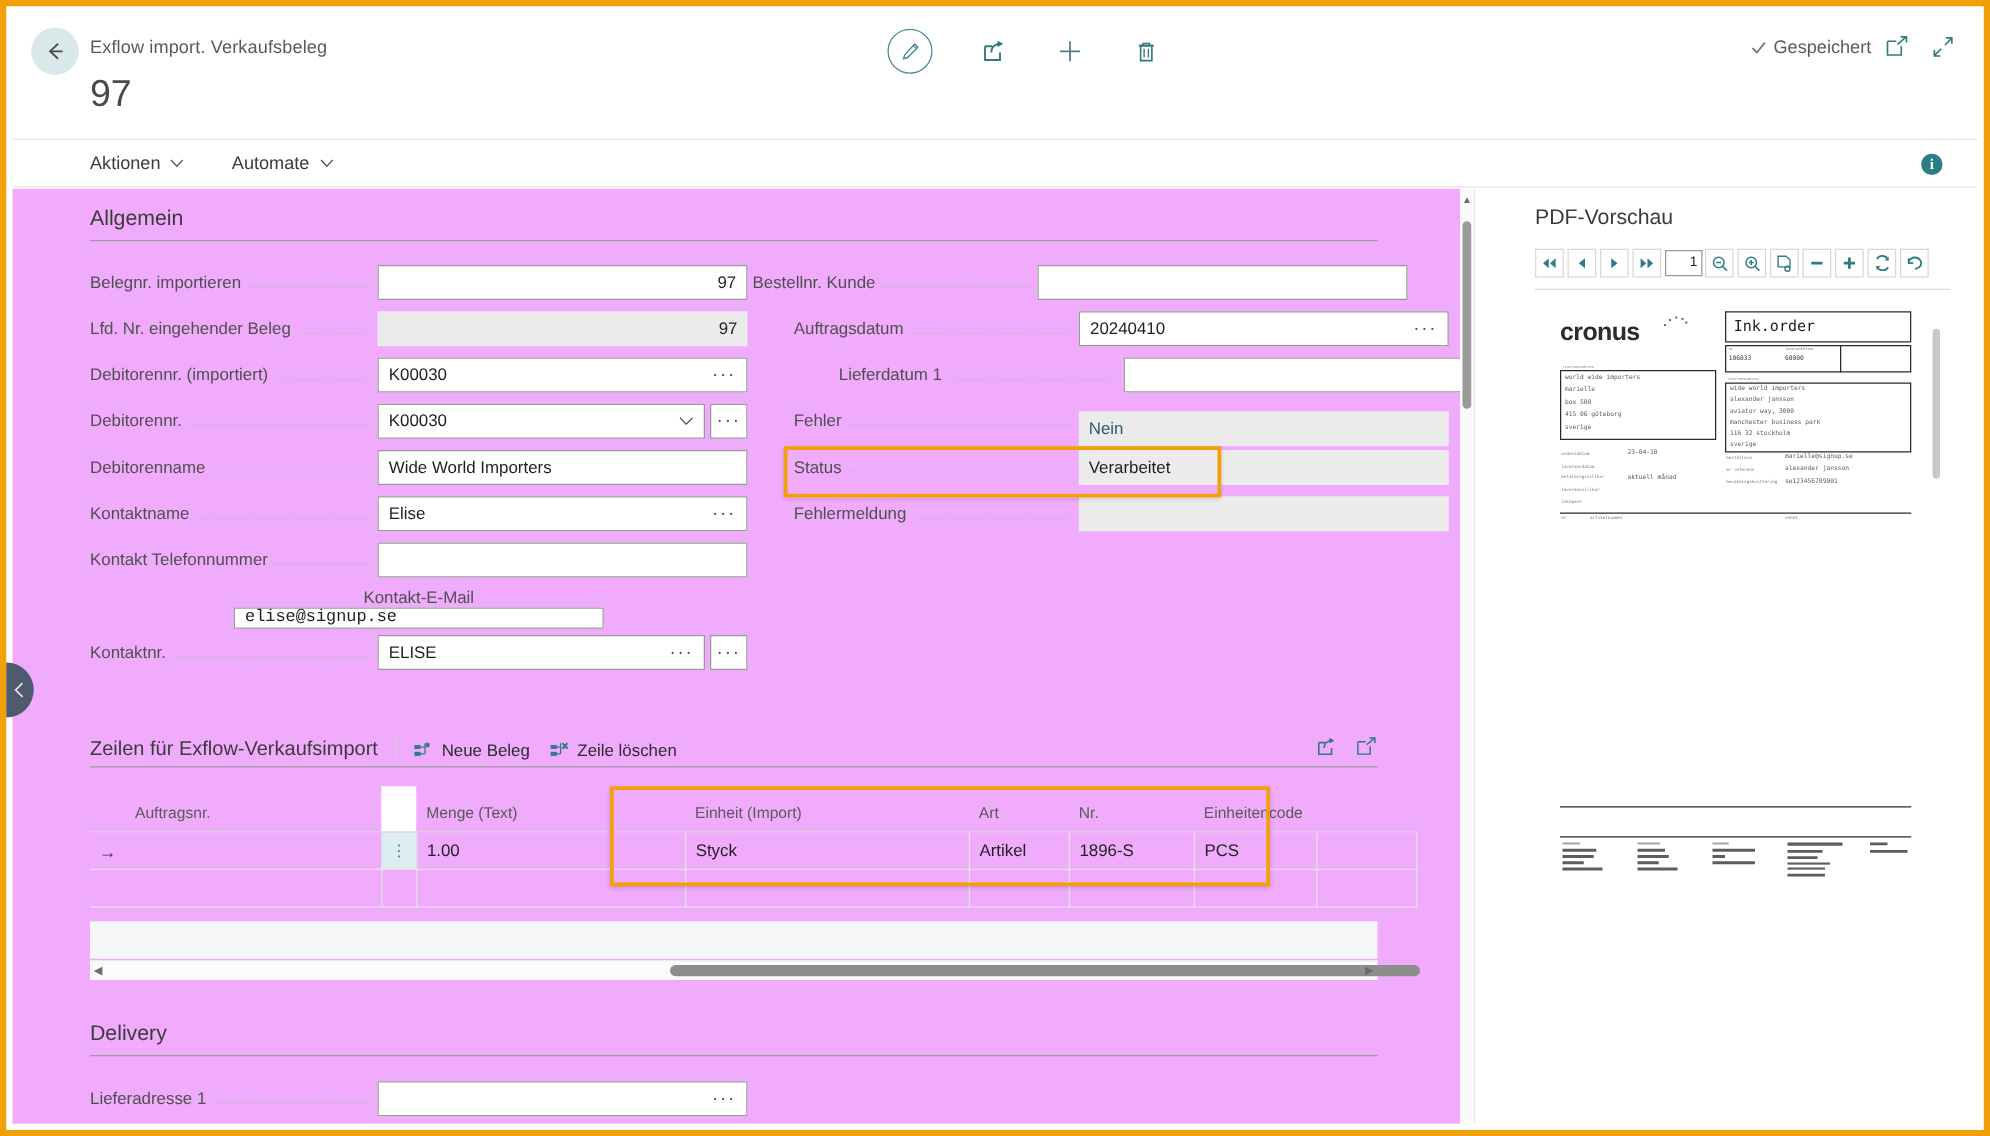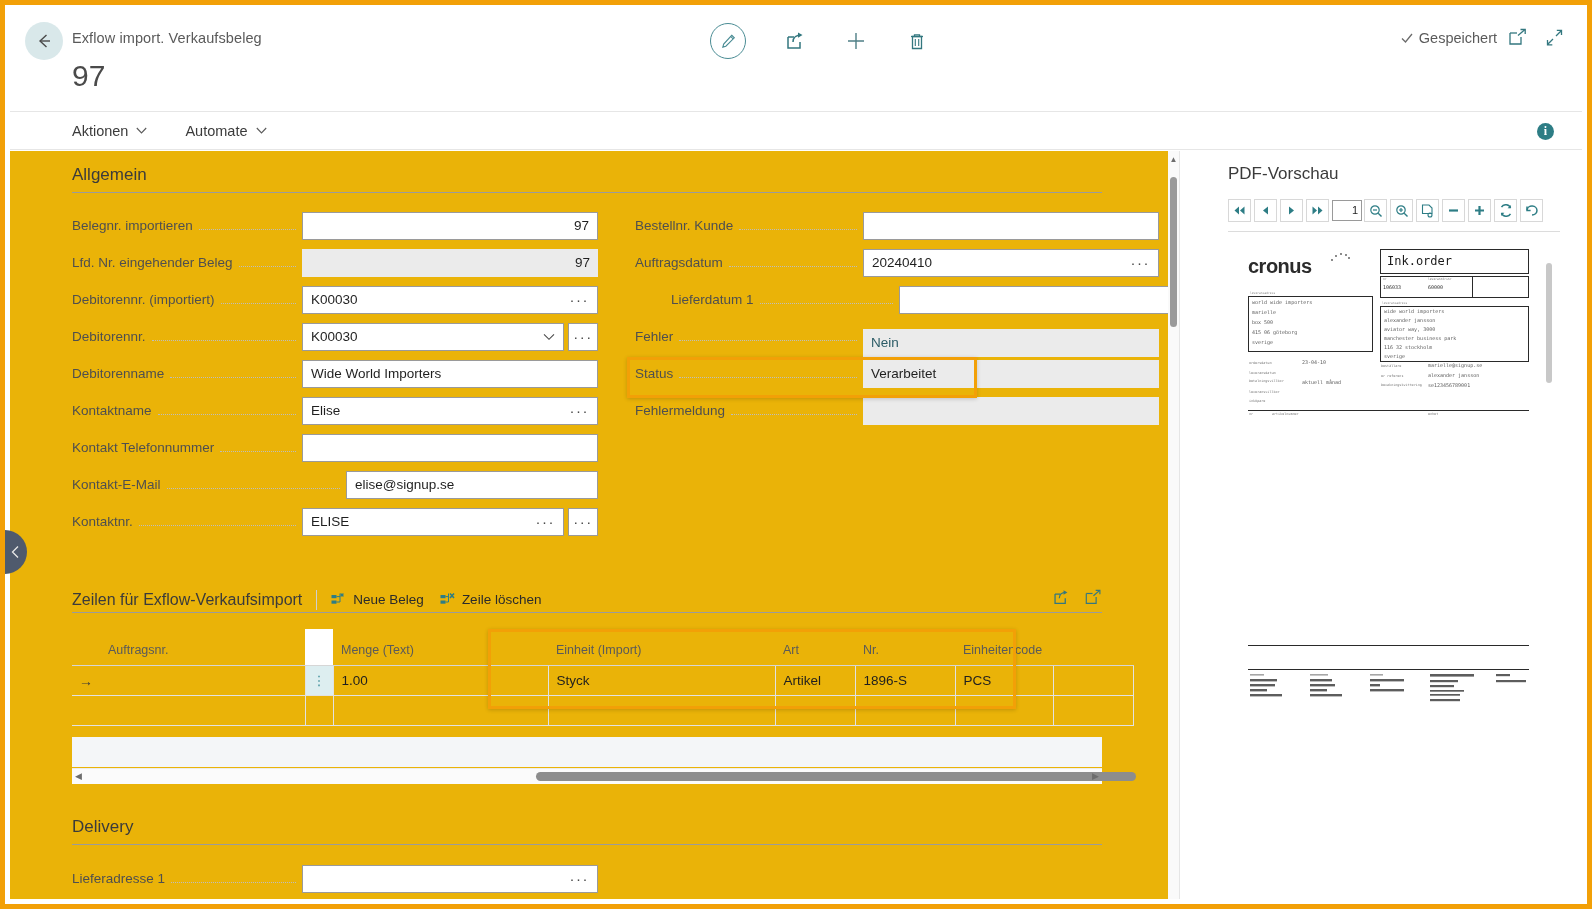--- a/index.html
+++ b/index.html
@@ -69,21 +69,21 @@
   #info-badge {
     position:absolute; right:28px; top:11px;
     width:17px; height:17px; border-radius:50%; background:#2d7d85;
     color:#fff; font-size:12px; font-weight:bold; line-height:17px; text-align:center;
     font-family:"Liberation Serif", serif; cursor:pointer;
   }
 
   
   #main {
     position:absolute; left:5px; top:146px; width:1158px; bottom:5px;
-    background:#eab308; overflow:hidden;
+    background:#f0abfc; overflow:hidden;
   }
   
   #vscroll {
     position:absolute; left:1163px; top:146px; width:11px; bottom:5px;
     background:#fafafa;
   }
   #vthumb {
     position:absolute; left:2px; top:26px; width:7px; height:150px;
     background:#9a9a9a; border-radius:4px;
   }
@@ -333,39 +333,39 @@
     </div>
 
     <div class="field" style="left:62px; top:282px; width:526px;">
       <span class="flabel">Kontakt Telefonnummer</span>
       <span class="fdots"></span>
       <div class="finput" style="width:296px;">
         <span></span>
       </div>
     </div>
 
-    <div class="field" style="left:62px; top:319px; width:526px;">
+    <div class="field" style="left:62px; top:319px; width:526px;flex-direction:column;">
       <span class="flabel">Kontakt-E-Mail</span>
       <span class="fdots"></span>
-      <div class="finput" style="width:252px;">
+      <div class="finput" style="width:296px;font-family:Liberation Mono, monospace;">
         <span>elise@signup.se</span>
       </div>
     </div>
 
     <div class="field" style="left:62px; top:356px; width:526px;align-items:center;">
       <span class="flabel">Kontaktnr.</span>
       <span class="fdots"></span>
       <div class="finput" style="width:262px;">
         <span>ELISE</span>
         <span class="ell">···</span>
       </div>
       <div class="assistbtn">···</div>
     </div>
 
-    <div class="field" style="left:625px; top:60px; width:524px;">
+    <div class="field" style="left:592px; top:60px; width:524px;">
       <span class="flabel">Bestellnr. Kunde</span>
       <span class="fdots"></span>
       <div class="finput" style="width:296px;">
         <span></span>
       </div>
     </div>
     <div class="field" style="left:625px; top:97px; width:524px;">
       <span class="flabel">Auftragsdatum</span>
       <span class="fdots"></span>
       <div class="finput" style="width:296px;">

